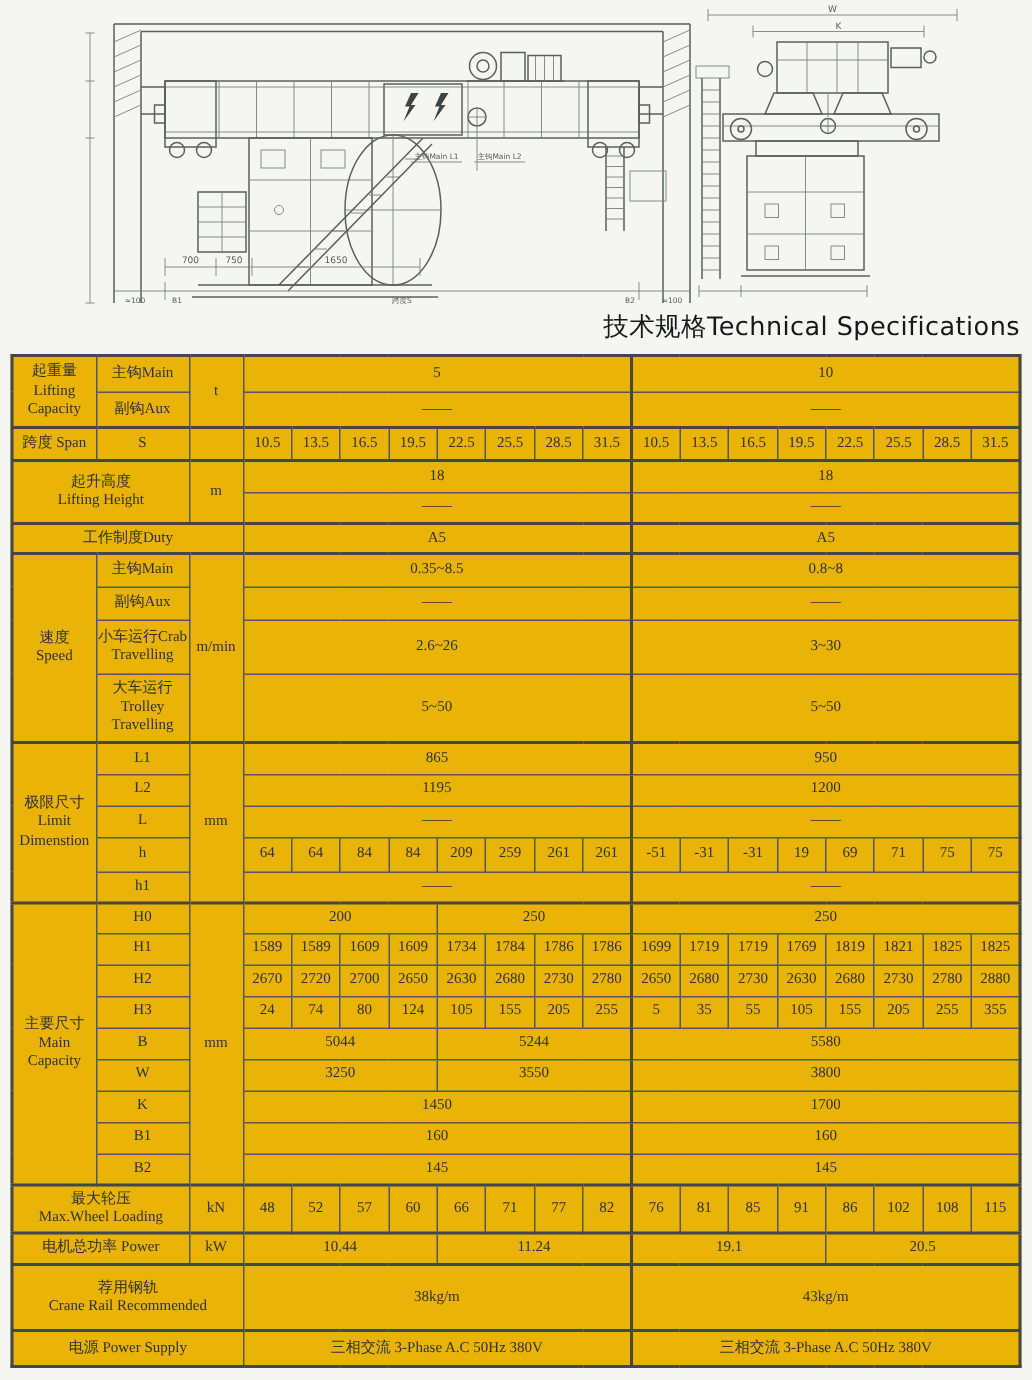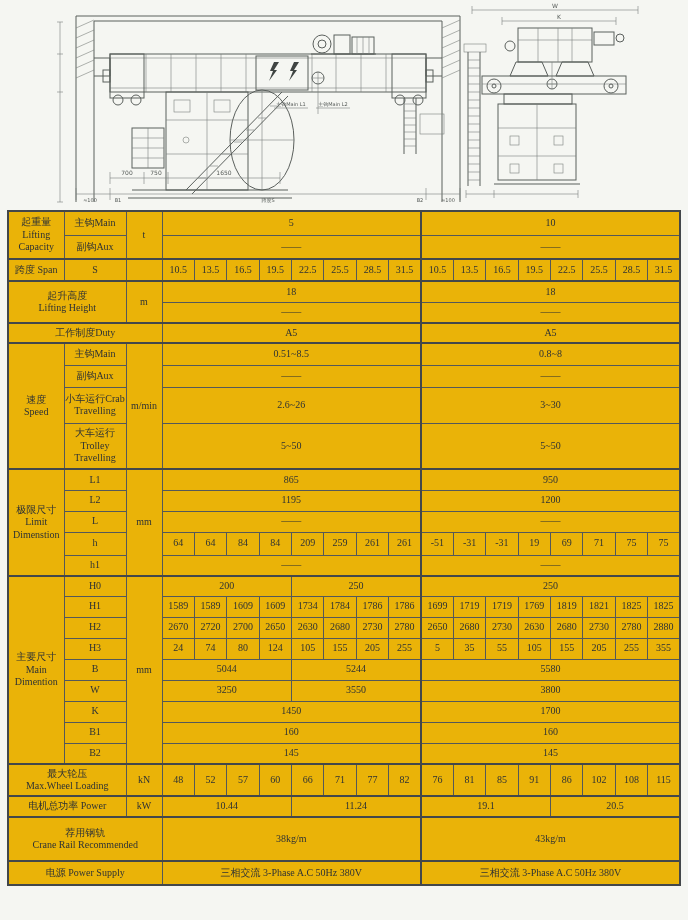--- a/index.html
+++ b/index.html
@@ -183,20 +183,21 @@
 
         <g class="dwg-thin">
           <path d="M8,194 H120 M8,190 V198 M36,190 V198 M120,190 V198"></path>
         </g>
       </g>
       <text class="dwg-txt" font-size="6" text-anchor="middle" x="97" y="8">W</text>
       <text class="dwg-txt" font-size="6" text-anchor="middle" x="101" y="19">K</text>
     </svg>
   </div>
 
+  <div class="title-row">技术规格Technical Specifications</div>
 
   <table class="spec">
     <colgroup>
       <col class="c-grp">
         <col class="c-sub">
         <col class="c-unit">
       <col>
         <col>
         <col>
         <col>
@@ -263,21 +264,21 @@
         <tr class="sec" style="height: 20px;">
           <td colspan="3">工作制度Duty</td>
           <td colspan="8">A5</td>
           <td colspan="8" class="g2">A5</td>
         </tr>
         <tr class="sec" style="height: 22px;">
           <td rowspan="4">速度
 Speed</td>
           <td>主钩Main</td>
           <td rowspan="4">m/min</td>
-          <td colspan="8">0.51~8.5</td>
+          <td colspan="8">0.35~8.5</td>
           <td colspan="8" class="g2">0.8~8</td>
         </tr>
         <tr style="height: 22px;">
           <td>副钩Aux</td>
           <td colspan="8">——</td>
           <td colspan="8" class="g2">——</td>
         </tr>
         <tr style="height: 36px;">
           <td>小车运行Crab
 Travelling</td>
@@ -330,21 +331,21 @@
           <td>75</td>
         </tr>
         <tr style="height: 21px;">
           <td>h1</td>
           <td colspan="8">——</td>
           <td colspan="8" class="g2">——</td>
         </tr>
         <tr class="sec" style="height: 20px;">
           <td rowspan="9">主要尺寸
 Main
-Dimention</td>
+Capacity</td>
           <td>H0</td>
           <td rowspan="9">mm</td>
           <td colspan="4">200</td>
           <td colspan="4">250</td>
           <td colspan="8" class="g2">250</td>
         </tr>
         <tr style="height: 21px;">
           <td>H1</td>
           <td>1589</td>
           <td>1589</td>

